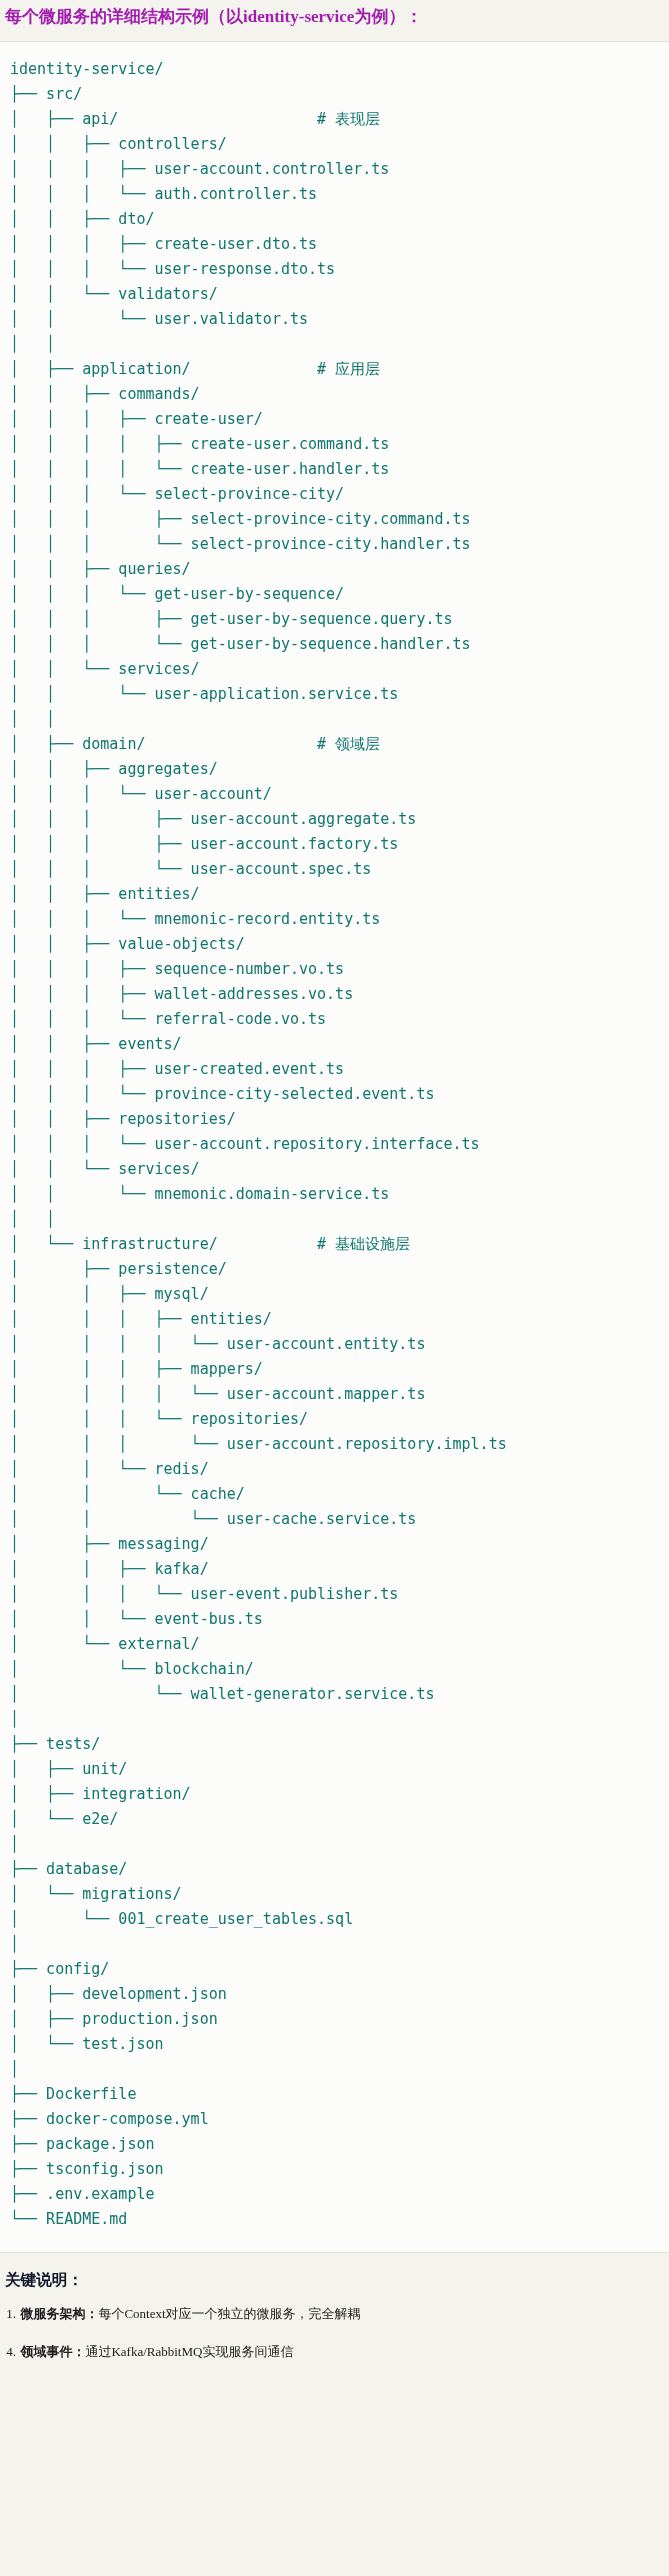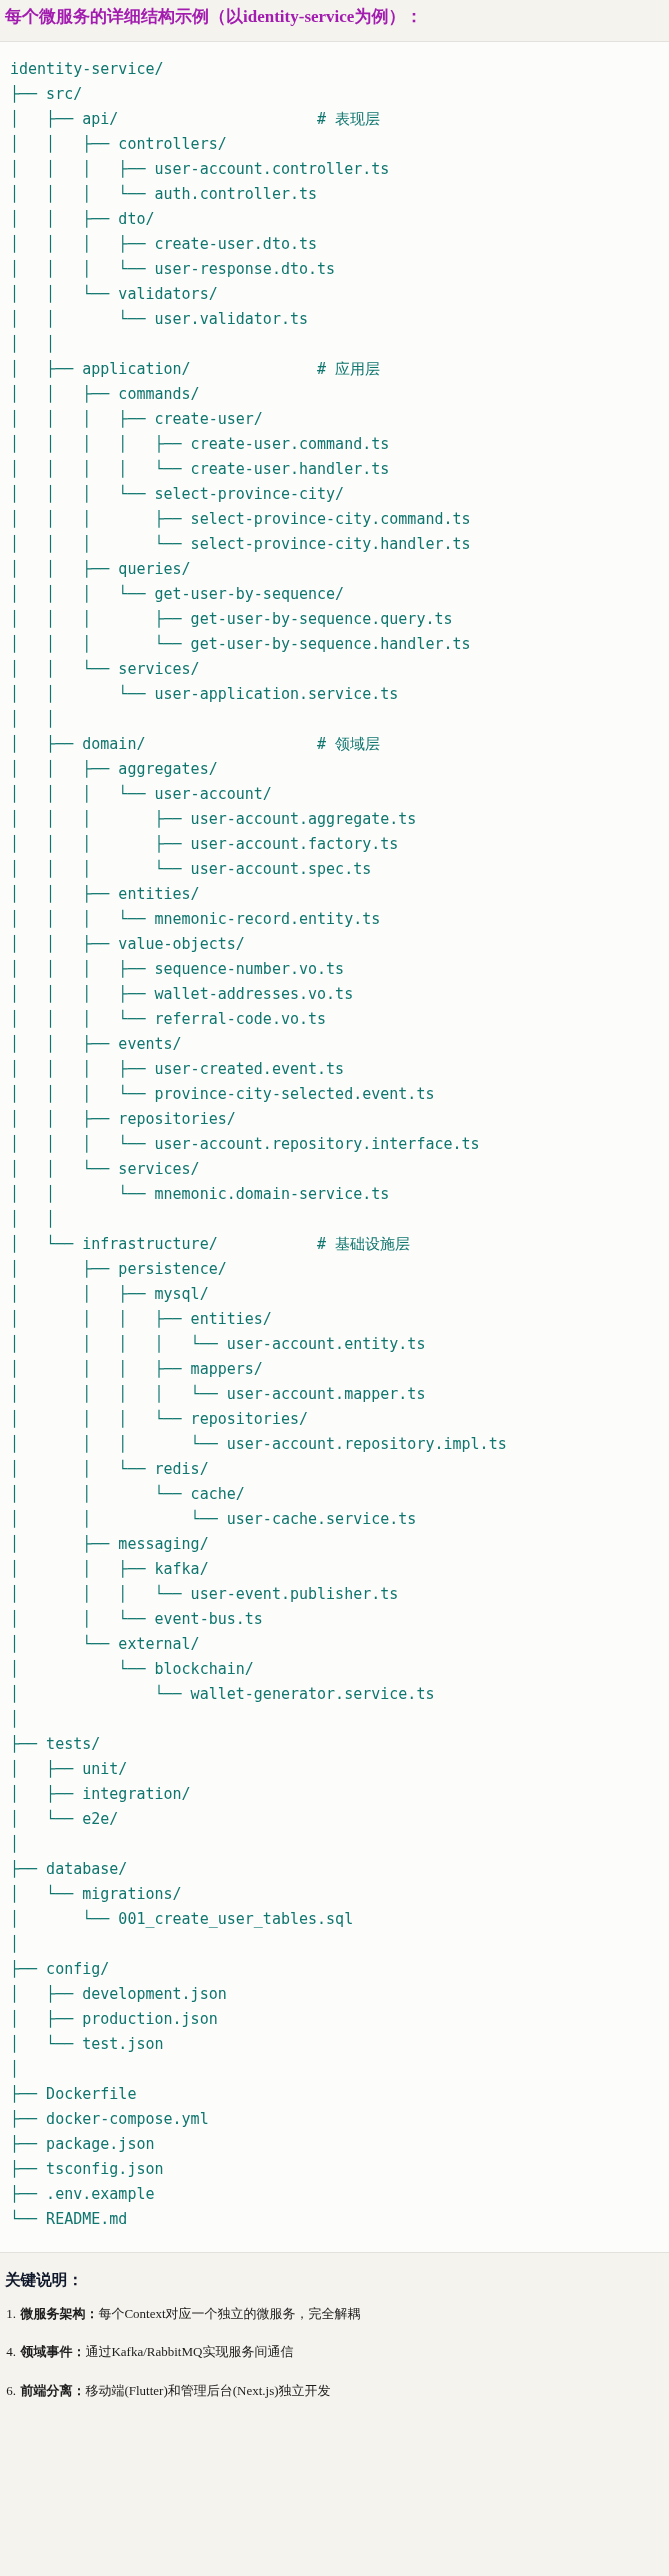--- a/index.html
+++ b/index.html
@@ -168,21 +168,18 @@
           <span class="note-num">1.</span><span class="note-term">微服务架构：</span><span class="note-desc">每个Context对应一个独立的微服务，完全解耦</span>
         </div>
 
 
 
         <div class="note-item">
           <span class="note-num">4.</span><span class="note-term">领域事件：</span><span class="note-desc">通过Kafka/RabbitMQ实现服务间通信</span>
         </div>
 
 
-        <div class="note-item">
-          <span class="note-num">6.</span><span class="note-term">前端分离：</span><span class="note-desc">移动端(Flutter)和管理后台(Next.js)独立开发</span>
-        </div>
       </div>
 
   </div>
 
 </div>
 
 
 </body></html>

